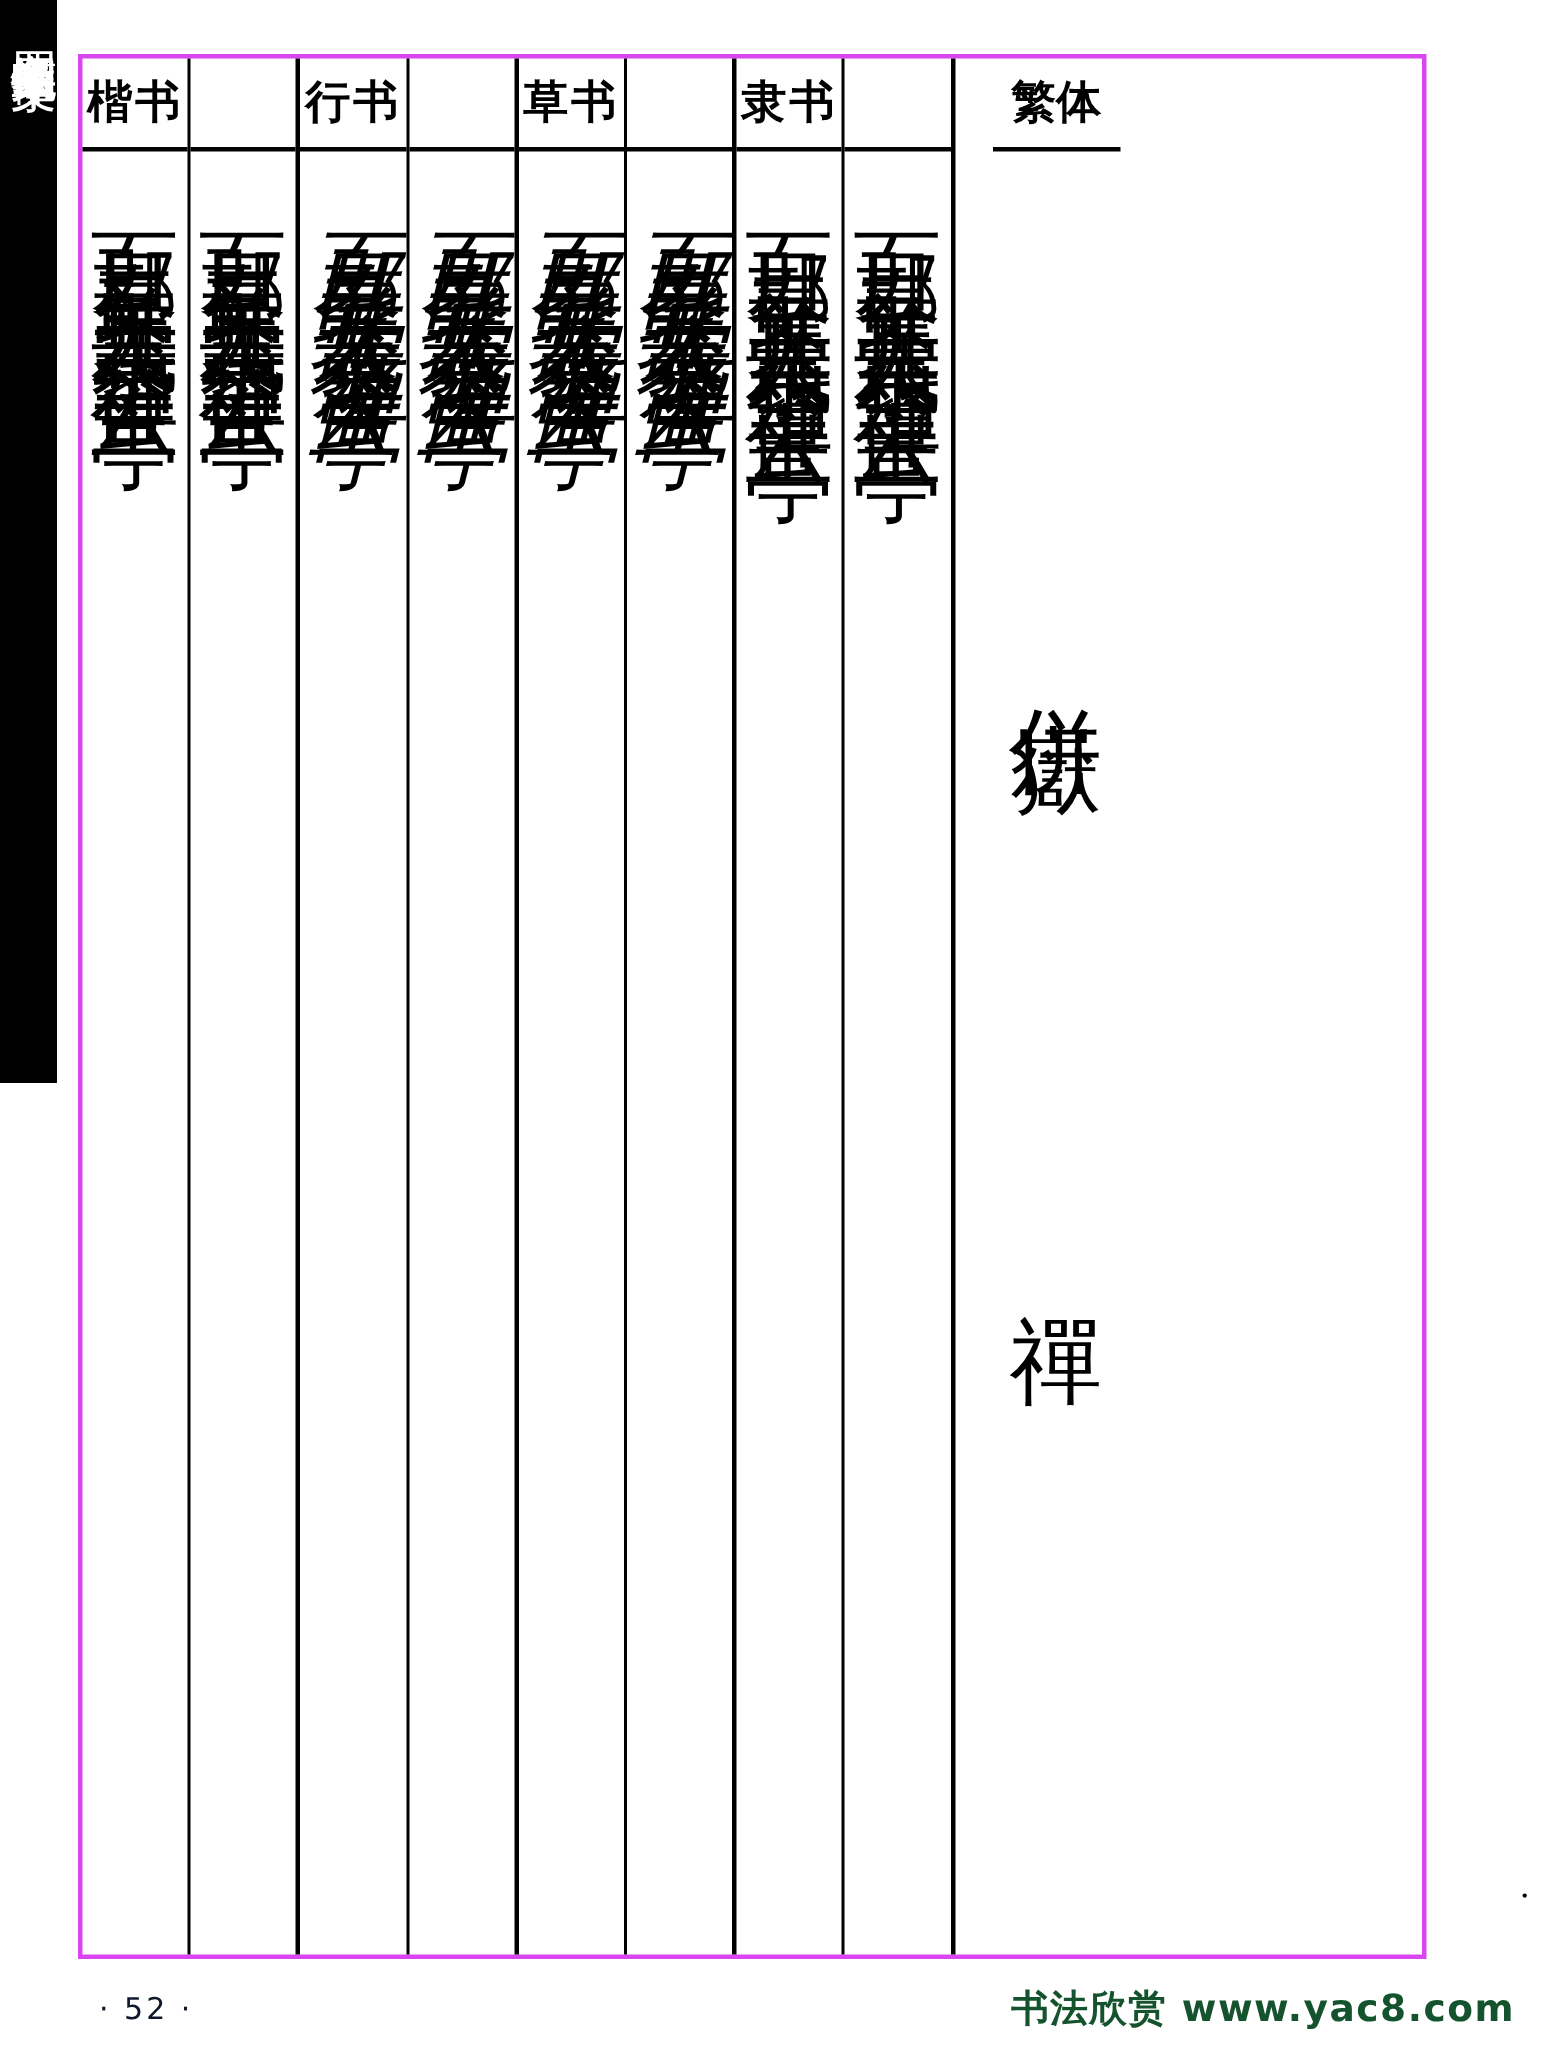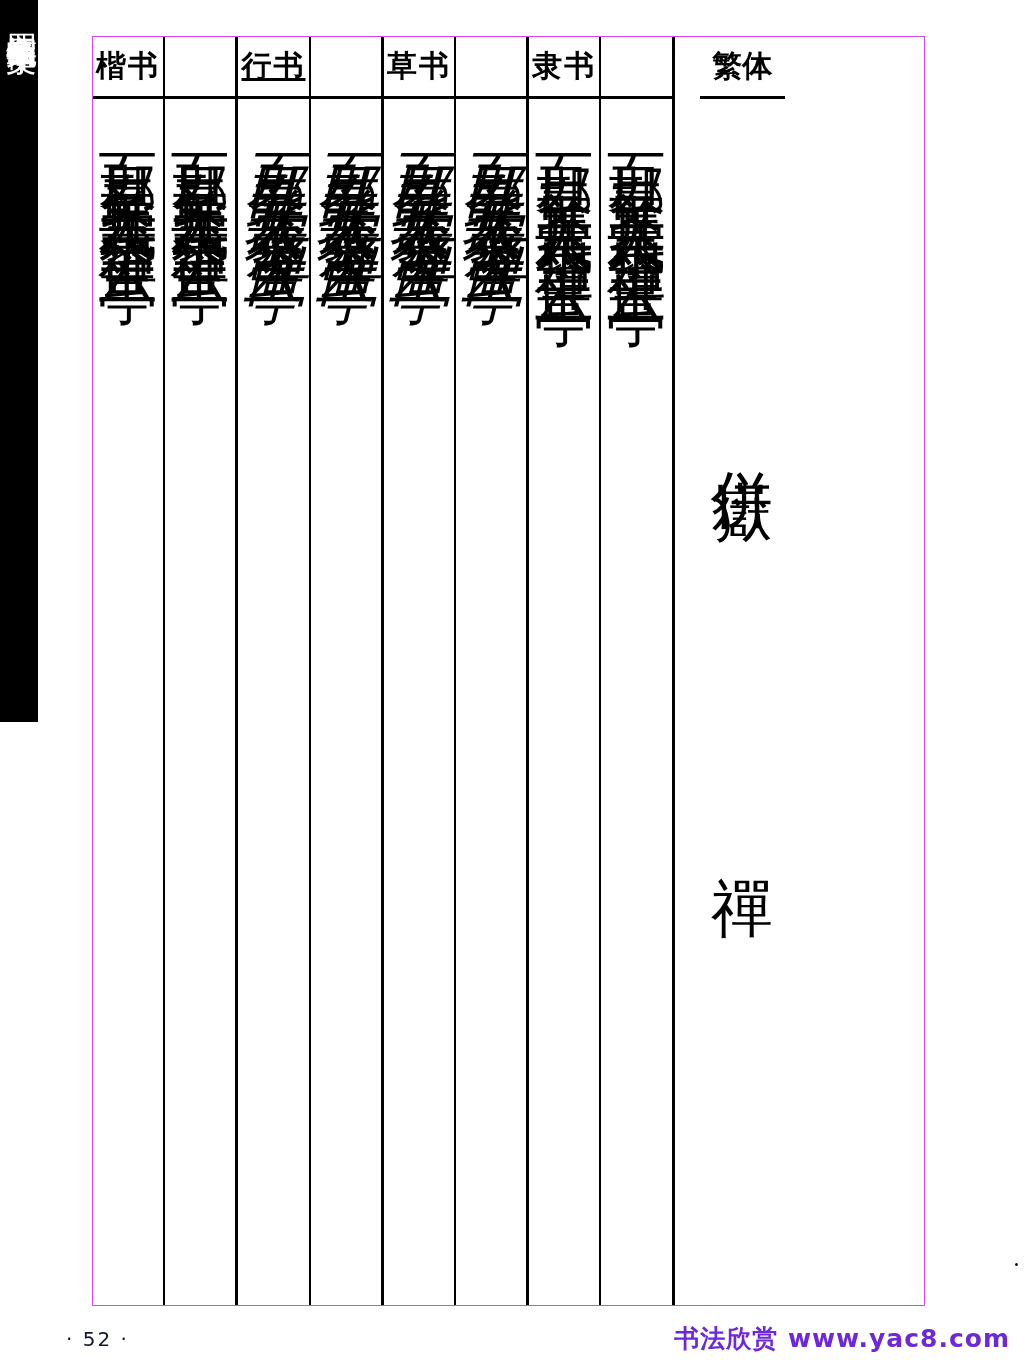--- a/index.html
+++ b/index.html
@@ -37,27 +37,26 @@
     letter-spacing: 1px;
     font-family: "DejaVu Serif", "Liberation Serif", serif;
     white-space: nowrap;
   }
 
   
   #calligraphy-table {
     position: absolute;
     left: 52px;
     top: 36px;
-    width: 833px;
+    width: 899px;
     height: 1270px;
-    border: 1px solid #d946ef;
+    border: 3px solid #d946ef;
     box-sizing: border-box;
     display: flex;
     flex-direction: row;
-    margin-left: 40px;
   }
   .col-group {
     display: flex;
     flex-direction: row;
     border-right: 3px solid #000;
     box-sizing: border-box;
     height: 100%;
   }
   .col-group:last-child { border-right: none; }
 
@@ -147,21 +146,21 @@
     font-size: 20px;
     letter-spacing: 2px;
     color: #0f172a;
     font-family: "DejaVu Sans", "Liberation Sans", sans-serif;
   }
   #watermark {
     position: absolute;
     right: 24px;
     top: 1322px;
     font-size: 25px;
-    color: #6d28d9;
+    color: #14532d;
     font-weight: bold;
     letter-spacing: 1px;
     font-family: "DejaVu Sans", "Liberation Sans", sans-serif;
     white-space: nowrap;
   }
   #watermark .wm-url { font-family: "DejaVu Sans", "Liberation Sans", sans-serif; }
   #corner-mark {
     position: absolute;
     right: 14px;
     top: 1252px;
@@ -188,21 +187,21 @@
     <div class="col">
       <div class="col-header"></div>
       <div class="col-body">
         <div class="glyph-stack">百郡秦并岳宗泰岱禅主云亭</div>
       </div>
     </div>
   </div>
 
   <div class="col-group script-xing">
     <div class="col">
-      <div class="col-header" style="writing-mode:horizontal-tb;text-decoration:underline;">行书</div>
+      <div class="col-header" style="writing-mode:horizontal-tb;">行书</div>
       <div class="col-body">
         <div class="glyph-stack">百郡秦并岳宗泰岱禅主云亭</div>
       </div>
     </div>
     <div class="col">
       <div class="col-header"></div>
       <div class="col-body">
         <div class="glyph-stack">百郡秦并岳宗泰岱禅主云亭</div>
       </div>
     </div>

